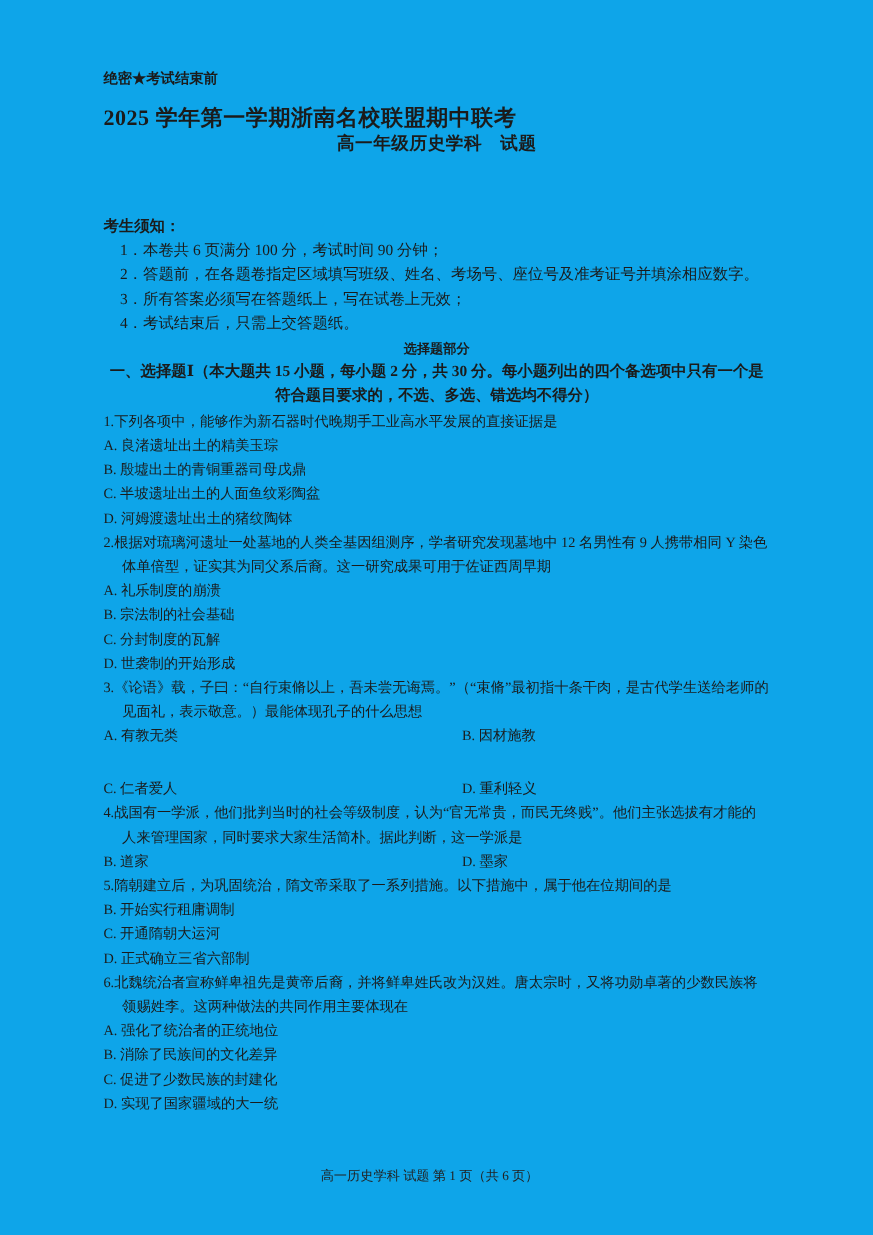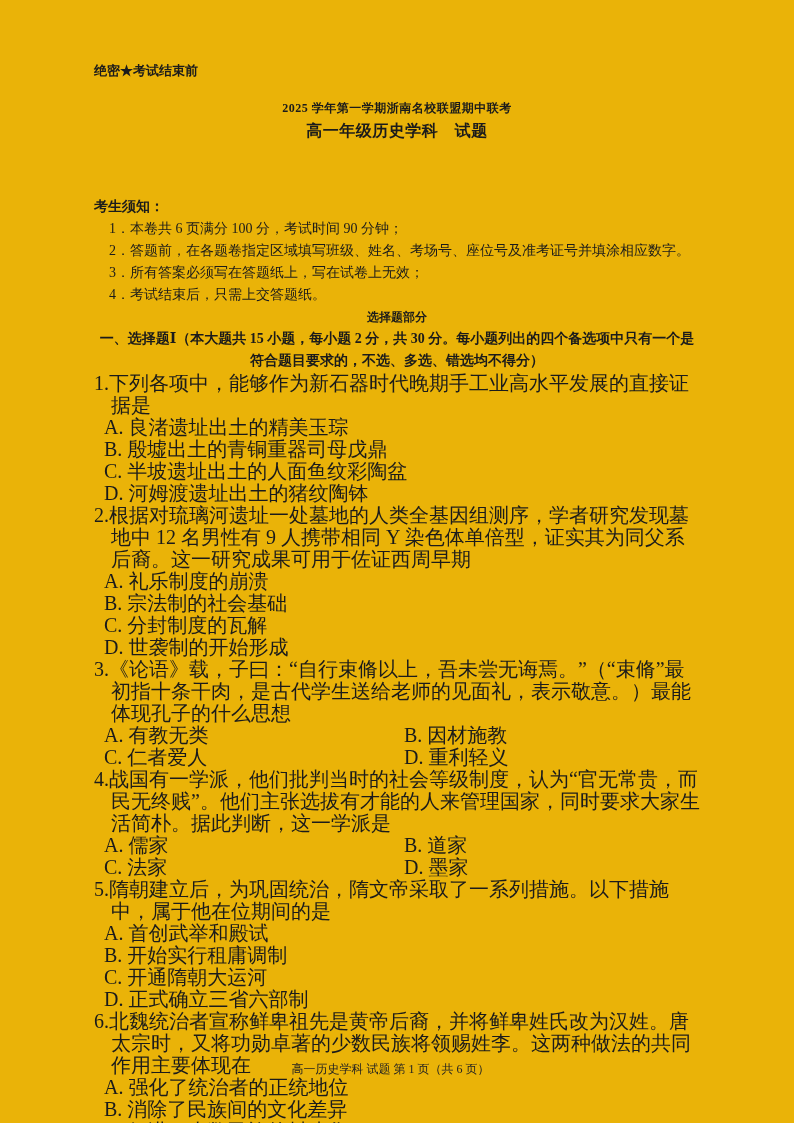--- a/index.html
+++ b/index.html
@@ -6,33 +6,32 @@
   html, body { background: #e8e8e8; }
   body {
     font-family: "Liberation Serif", "DejaVu Serif", serif;
     color: #1b1b1b;
   }
   .page {
     position: relative;
     width: 794px;
     height: 1123px;
     margin: 0 auto;
-    background: #eab308;
+    background: #0ea5e9;
     padding: 62px 94px 0 94px;
     overflow: hidden;
   }
   .secrecy {
     font-size: 13px;
     font-weight: bold;
     line-height: 18px;
   }
   .title {
-    font-size: 12px;
+    font-size: 20px;
     font-weight: bold;
-    text-align: center;
     margin-top: 16px;
     line-height: 24px;
     letter-spacing: 0.5px;
   }
   .subtitle {
     font-size: 16px;
     font-weight: bold;
     text-align: center;
     line-height: 22px;
     letter-spacing: 0.5px;
@@ -49,29 +48,30 @@
     font-weight: bold;
     text-align: center;
     line-height: 22px;
   }
   .section-intro {
     font-size: 14px;
     font-weight: bold;
     line-height: 22px;
     text-align: center;
   }
-  .question { font-size: 20px; line-height: 22px; }
+  .question { font-size: 13px; line-height: 22px; }
   .stem {
     padding-left: 17px;
     text-indent: -17px;
   }
-  .options { margin-left: 10px; }
+  .options { }
   .options.two-col {
     display: grid;
     grid-template-columns: 300px 1fr;
+    gap: 26px;
   }
   .footer {
     position: absolute;
     left: 0;
     right: 13px;
     bottom: 46px;
     text-align: center;
     font-size: 12px;
     line-height: 16px;
     color: #222;
@@ -124,31 +124,28 @@
       <div class="option">A. 有教无类</div>
       <div class="option">B. 因材施教</div>
       <div class="option">C. 仁者爱人</div>
       <div class="option">D. 重利轻义</div>
     </div>
   </div>
 
   <div class="question">
     <div class="stem">4.战国有一学派，他们批判当时的社会等级制度，认为“官无常贵，而民无终贱”。他们主张选拔有才能的人来管理国家，同时要求大家生活简朴。据此判断，这一学派是</div>
     <div class="options two-col">
-      <div class="option">A. 儒家</div>
       <div class="option">B. 道家</div>
-      <div class="option">C. 法家</div>
       <div class="option">D. 墨家</div>
     </div>
   </div>
 
   <div class="question">
     <div class="stem">5.隋朝建立后，为巩固统治，隋文帝采取了一系列措施。以下措施中，属于他在位期间的是</div>
     <div class="options">
-      <div class="option">A. 首创武举和殿试</div>
       <div class="option">B. 开始实行租庸调制</div>
       <div class="option">C. 开通隋朝大运河</div>
       <div class="option">D. 正式确立三省六部制</div>
     </div>
   </div>
 
   <div class="question">
     <div class="stem">6.北魏统治者宣称鲜卑祖先是黄帝后裔，并将鲜卑姓氏改为汉姓。唐太宗时，又将功勋卓著的少数民族将领赐姓李。这两种做法的共同作用主要体现在</div>
     <div class="options">
       <div class="option">A. 强化了统治者的正统地位</div>

